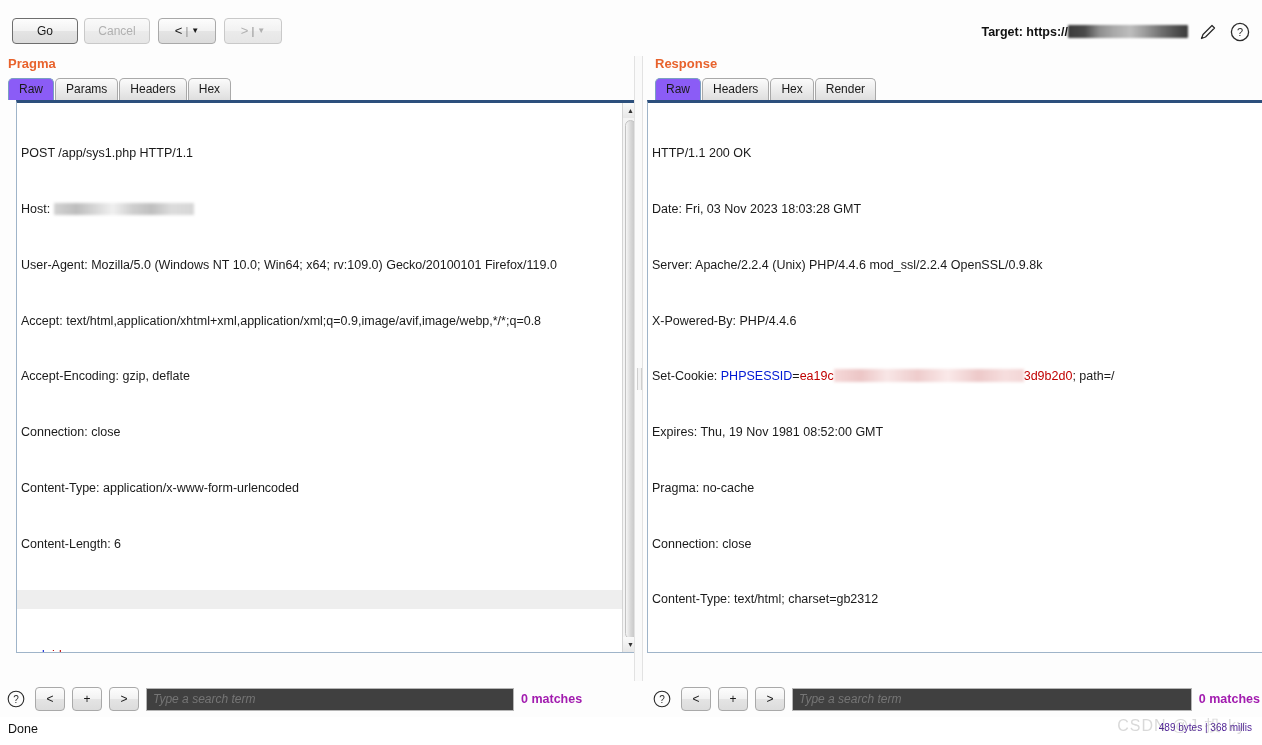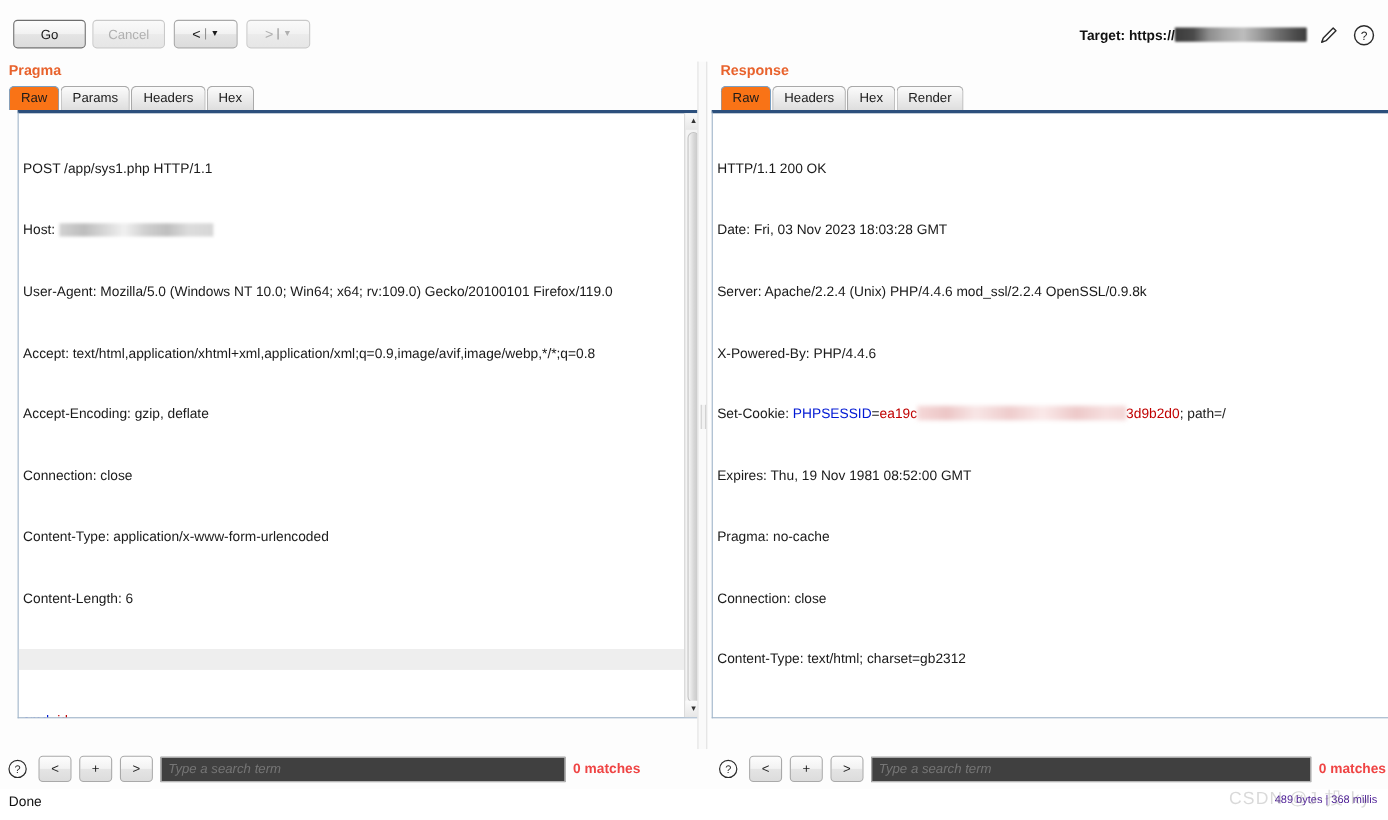--- a/index.html
+++ b/index.html
@@ -128,21 +128,21 @@
     border-top-left-radius: 5px;
     border-top-right-radius: 5px;
     background: linear-gradient(to bottom, #fbfbfb, #dedede);
     color: #1a1a1a;
     cursor: pointer;
     margin-right: 1px;
     position: relative;
     z-index: 1;
   }
   .tab.active {
-    background: #f97316;
+    background: #8b5cf6;
     border-color: #7a9fc2;
     z-index: 3;
   }
 
   
   .editor-frame {
     position: relative;
     box-sizing: border-box;
     border: 1px solid #9fb4c9;
     border-top: 3px solid #2c4f7c;
@@ -276,21 +276,21 @@
     font-style: italic;
     color: #8d8d8d;
     padding: 0 6px;
     outline: none;
   }
   #request-search  .search-input { width: 368px; }
   #response-search .search-input { width: 400px; }
   .matches {
     font-size: 12.5px;
     font-weight: bold;
-    color: #ef4444;
+    color: #a21caf;
     white-space: nowrap;
   }
 
   
   #statusbar {
     position: absolute;
     left: 0; top: 717px;
     width: 1262px; height: 28px;
     background: #ffffff;
   }

